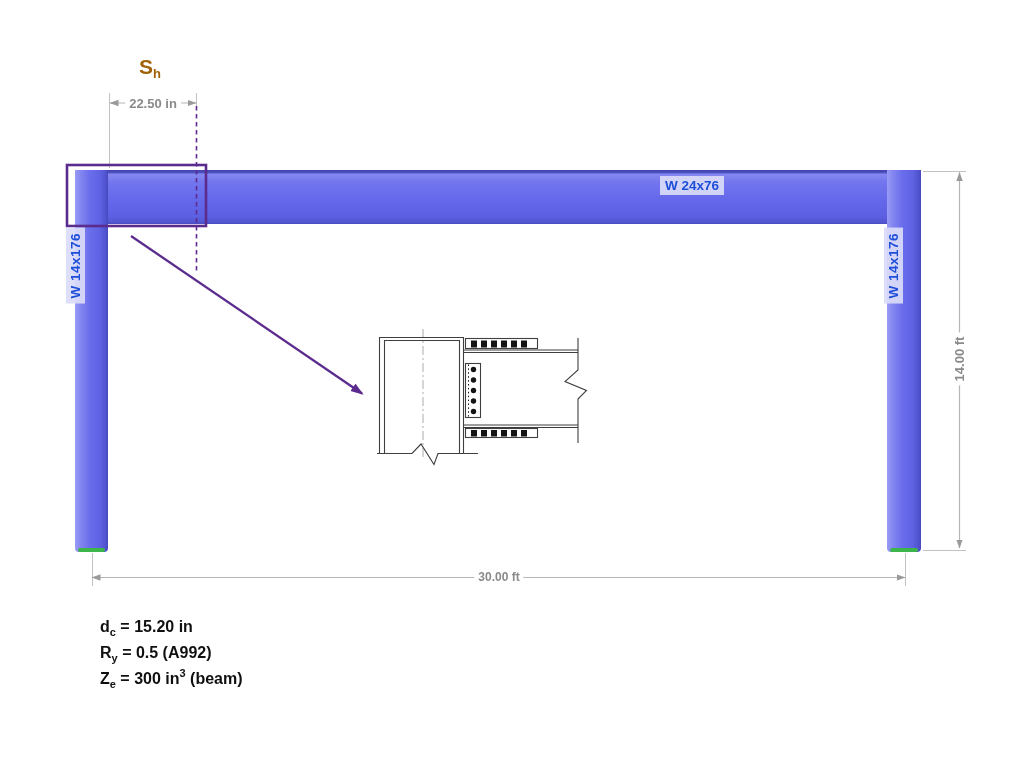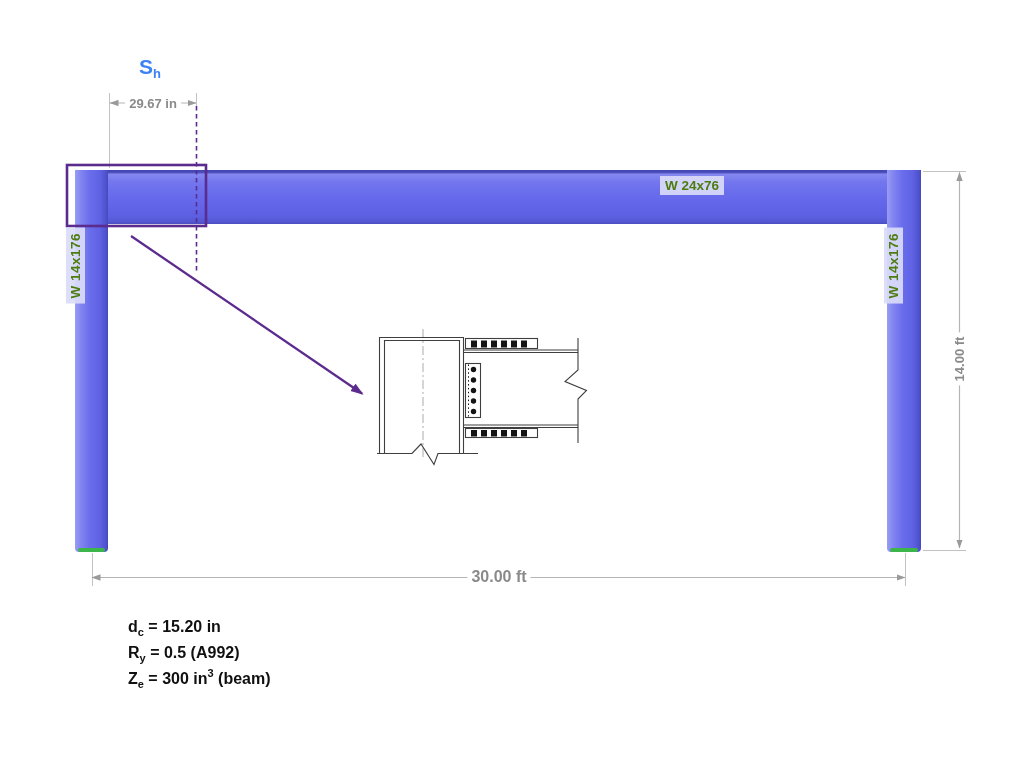--- a/index.html
+++ b/index.html
@@ -31,48 +31,48 @@
   .column.right{left:887px;width:34px;}
   .support{
     position:absolute;height:4px;background:var(--support-green);border-radius:2px;top:548px;
   }
   .support.left{left:78px;width:27px;}
   .support.right{left:890px;width:28px;}
 
   
   .chip{
     position:absolute;background:var(--label-chip-bg);
-    color:#4d7c0f;font-weight:bold;font-size:13.5px;line-height:17px;
+    color:#1d4ed8;font-weight:bold;font-size:13.5px;line-height:17px;
     padding:1px 5px;white-space:nowrap;
   }
   .chip.beam-chip{left:660px;top:176px;}
   .chip.vchip{
     padding:5px 1px;writing-mode:vertical-rl;transform:rotate(180deg);
     letter-spacing:0.5px;
   }
   .chip.vchip.left{left:66px;top:228px;}
   .chip.vchip.right{left:884px;top:228px;}
 
   
   .dimtext{
     position:absolute;color:var(--dim-gray);font-weight:bold;font-size:13px;
     background:#ffffff;padding:0 4px;white-space:nowrap;
     transform:translate(-50%,-50%);
   }
-  .dimtext.span30{font-size:16px;}
+  .dimtext.span30{font-size:12px;}
   .dimtext.rot{transform:translate(-50%,-50%) rotate(-90deg);}
 
   .sh-label{
     position:absolute;left:150px;top:55px;transform:translateX(-50%);
-    color:#3b82f6;font-weight:bold;font-size:21px;
+    color:#a16207;font-weight:bold;font-size:21px;
   }
   .sh-label sub{font-size:13px;vertical-align:-4px;}
 
   
-  .notes{position:absolute;left:100px;top:608px;color:#101010;font-weight:bold;font-size:16px;margin-left:28px;}
+  .notes{position:absolute;left:100px;top:608px;color:#101010;font-weight:bold;font-size:16px;}
   .note{height:26px;line-height:26px;white-space:pre;}
   .note sub{font-size:11px;vertical-align:-4px;}
   .note sup{font-size:11px;vertical-align:7px;}
 
   
   svg.overlay{position:absolute;left:0;top:0;pointer-events:none;}
   .dim-line{stroke:var(--dim-line);stroke-width:1.2;fill:none;}
   .ext-line{stroke:#c2c2c2;stroke-width:1;fill:none;}
   .arrow-g{fill:#9a9a9a;}
   .purple-stroke{stroke:var(--annotation-purple);fill:none;}
@@ -180,21 +180,21 @@
       </g>
     </g>
   </svg>
 
   <div class="chip beam-chip">W 24x76</div>
   <div class="chip vchip left">W 14x176</div>
   <div class="chip vchip right">W 14x176</div>
 
   <div class="sh-label"><span>S</span><sub>h</sub></div>
 
-  <div class="dimtext" style="left:153px;top:103px;">29.67 in</div>
+  <div class="dimtext" style="left:153px;top:103px;">22.50 in</div>
   <div class="dimtext span30" style="left:499px;top:577px;">30.00 ft</div>
   <div class="dimtext rot" style="left:959px;top:359px;">14.00 ft</div>
 
   <div class="notes">
     <div class="note"><span>d</span><sub>c</sub><span> = 15.20 in</span><sup></sup><span></span></div>
     <div class="note"><span>R</span><sub>y</sub><span> = 0.5 (A992)</span><sup></sup><span></span></div>
     <div class="note"><span>Z</span><sub>e</sub><span> = 300 in</span><sup>3</sup><span> (beam)</span></div>
   </div>
 
 </div>

